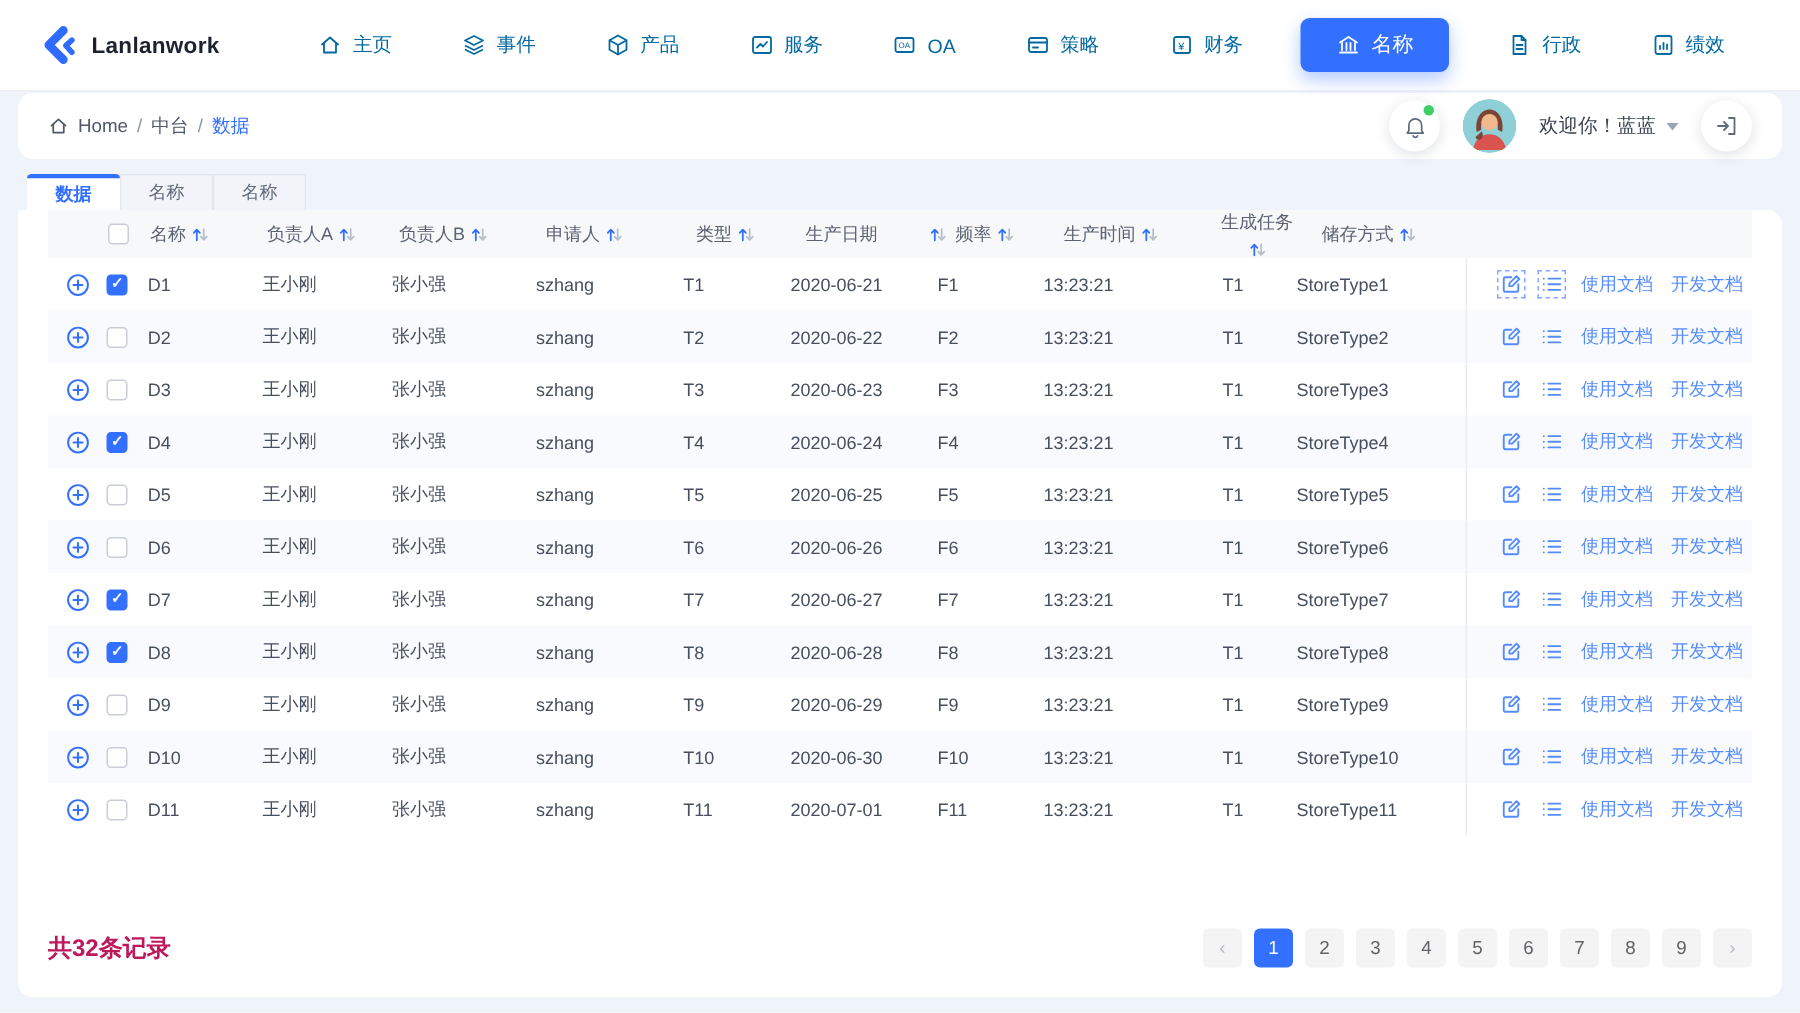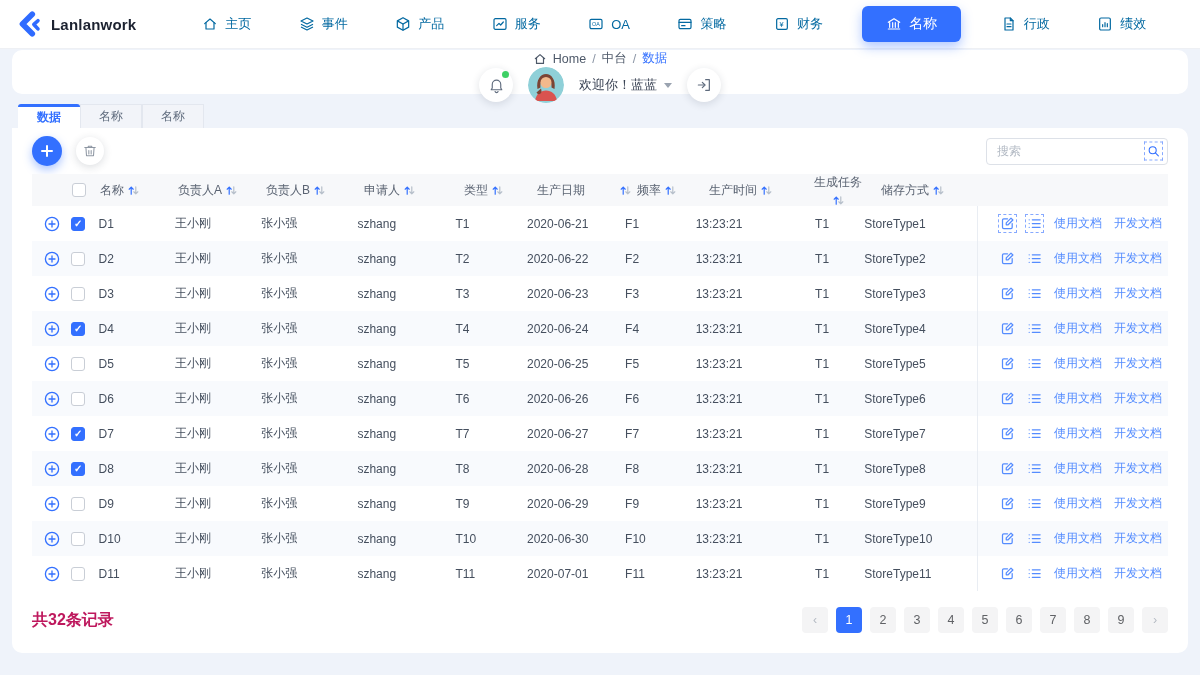--- a/index.html
+++ b/index.html
@@ -7,43 +7,43 @@
   body {
     font-family:"Liberation Sans", sans-serif;
     background:#eff3fa;
     overflow:hidden;
     color:#454f5e;
   }
   svg { display:block; }
 
   
   .topnav {
-    height:48px; background:#fff; display:flex; align-items:center;
-    padding:0 16px; box-shadow:0 1px 0 #eef0f4; position:relative; z-index:5;
+    height:60px; background:#fff; display:flex; align-items:center;
+    padding:0 26px; box-shadow:0 1px 0 #eef0f4; position:relative; z-index:5;
   }
   .logo { display:flex; align-items:center; gap:9px; }
   .logo-text { font-weight:bold; font-size:15px; color:#1c2230; letter-spacing:.2px; }
   .nav-items {
     flex:1; display:flex; align-items:center; justify-content:space-between;
     margin-left:58px; margin-right:16px; max-width:960px;
   }
   .nav-item {
     display:flex; align-items:center; gap:7px; font-size:13px; color:#0369a1;
     cursor:pointer; padding:6px 8px; border-radius:6px; white-space:nowrap;
   }
   .nav-item svg { width:16px; height:16px; }
   .nav-item.active {
     background:#3370ff; color:#fff; padding:9px 24px; font-size:14px;
     box-shadow:0 5px 12px rgba(51,112,255,.38);
   }
 
   
   .crumbbar {
     margin:2px 12px 0; background:#fff; border-radius:10px; height:44px;
-    display:flex; align-items:center; justify-content:space-between; padding:0 20px;flex-direction:column;
+    display:flex; align-items:center; justify-content:space-between; padding:0 20px;
   }
   .breadcrumb { display:flex; align-items:center; gap:6px; font-size:12.5px; color:#4e5969; }
   .breadcrumb .sep { color:#8b95a5; }
   .breadcrumb .current { color:#3370ff; cursor:pointer; }
   .crumb-right { display:flex; align-items:center; gap:15px; }
   .icon-circle {
     width:34px; height:34px; border-radius:50%; background:#fff;
     box-shadow:0 2px 9px rgba(31,45,61,.14);
     display:flex; align-items:center; justify-content:center; position:relative; cursor:pointer;
   }
@@ -309,48 +309,20 @@
   <div class="tab inactive">
       <span>名称</span>
     </div>
   <div class="tab inactive">
       <span>名称</span>
     </div>
 </div>
 
 <div class="card">
 
-  <div class="toolbar">
-    <button class="btn-add">
-      <span>
-          <svg width="14" height="14" viewBox="0 0 14 14" fill="none" stroke="#fff" stroke-width="2" stroke-linecap="round">
-            <path d="M7 2v10M2 7h10"></path>
-          </svg>
-        </span>
-    </button>
-    <button class="btn-trash">
-      <span>
-          <svg width="14" height="14" viewBox="0 0 24 24" fill="none" stroke="#8e97a3" stroke-width="1.8" stroke-linecap="round" stroke-linejoin="round">
-            <path d="M3 6h18"></path>
-            <path d="M19 6l-1 14H6L5 6"></path>
-            <path d="M10 11v6M14 11v6"></path>
-            <path d="M9 6V4h6v2"></path>
-          </svg>
-        </span>
-    </button>
-    <div class="search-wrap">
-      <input class="search-input" placeholder="搜索" style="">
-      <span class="search-icon">
-        <svg width="13" height="13" viewBox="0 0 24 24" fill="none" stroke="#3370ff" stroke-width="2" stroke-linecap="round">
-            <circle cx="10.5" cy="10.5" r="6.5"></circle>
-            <path d="M15.5 15.5L21 21"></path>
-          </svg>
-      </span>
-    </div>
-  </div>
 
   <div class="table">
     <div class="thead">
       <div class="cell c-expand"></div>
       <div class="cell c-check">
           <span class="checkbox"></span>
         </div>
       <div class="cell c-name">
           <span>名称</span>
           <span class="sort-ic">

